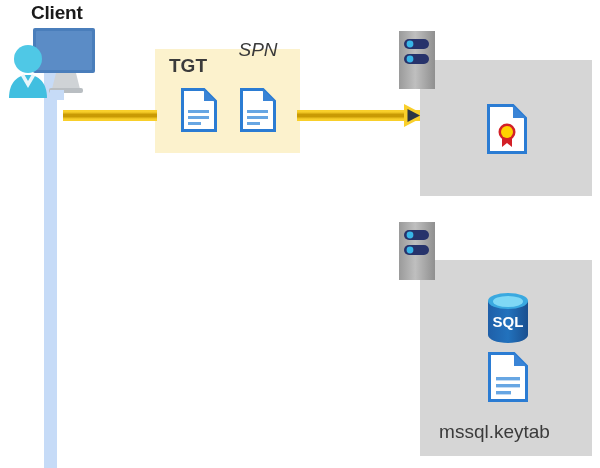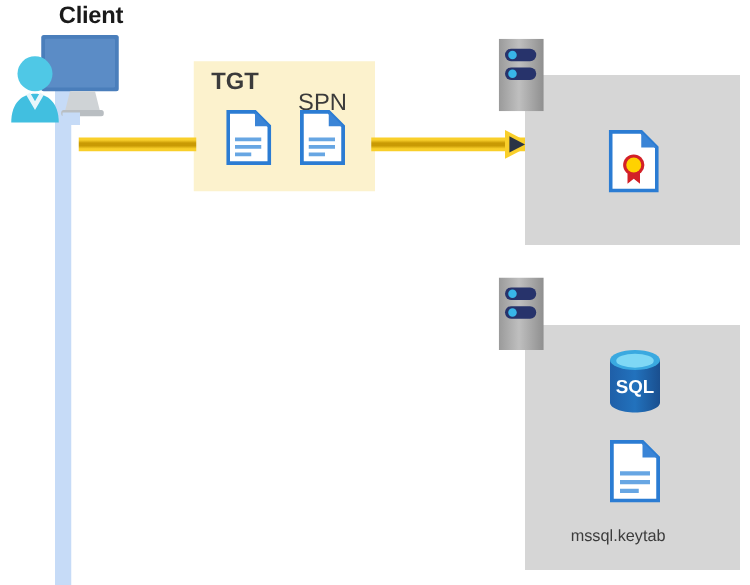--- a/index.html
+++ b/index.html
@@ -29,21 +29,20 @@
     height: 406px;
     background: #c6dbf7;
   }
 
   
   .heading {
     font-weight: bold;
     color: #1a1a1a;
     letter-spacing: -0.2px;
     white-space: pre-line;
-    margin-left: 16px;
   }
   #client-title {
     left: 31px;
     top: 2px;
     font-size: 19px;
     line-height: 22px;
   }
   #dc-title {
     left: 456px;
     top: 4px;
@@ -70,21 +69,21 @@
   }
 
   
   .token-label {
     font-size: 19px;
     color: #3b3b3b;
     text-align: center;
     width: 52px;
   }
   #tgt-label { left: 162px; top: 55px; font-weight: bold; }
-  #spn-label { left: 232px; top: 72px; }
+  #spn-label { left: 232px; top: 39px; font-style: italic; }
 
   
   .doc-icon { width: 36px; height: 44px; }
   #tgt-doc { left: 181px; top: 88px; }
   #spn-doc { left: 240px; top: 88px; }
   #keytab-doc { left: 488px; top: 352px; width: 40px; height: 50px; }
 
   
   #arrow-left   { left: 63px;  top: 110px; width: 94px;  height: 11px; }
   #arrow-right  { left: 297px; top: 110px; width: 125px; height: 11px; }
@@ -102,29 +101,29 @@
   #dc-panel    { left: 420px; top: 60px;  width: 172px; height: 136px; }
   #linux-panel { left: 420px; top: 260px; width: 172px; height: 196px; }
 
   
   .tower { width: 36px; height: 58px; }
   #dc-tower    { left: 399px; top: 31px; }
   #linux-tower { left: 399px; top: 222px; }
 
   
   #cert-icon { left: 487px; top: 104px; width: 40px; height: 50px; }
-  #sql-icon  { left: 485px; top: 279px; width: 46px; height: 52px; }
+  #sql-icon  { left: 485px; top: 292px; width: 46px; height: 52px; }
 
   
   #keytab-caption {
     left: 420px;
     top: 421px;
     width: 149px;
     text-align: center;
-    font-size: 13px;
+    font-size: 19px;
     color: #3b3b3b;
   }
 </style>
 </head>
 <body>
 
 <div id="canvas">
 
   <div class="abs lifeline"></div>
 

